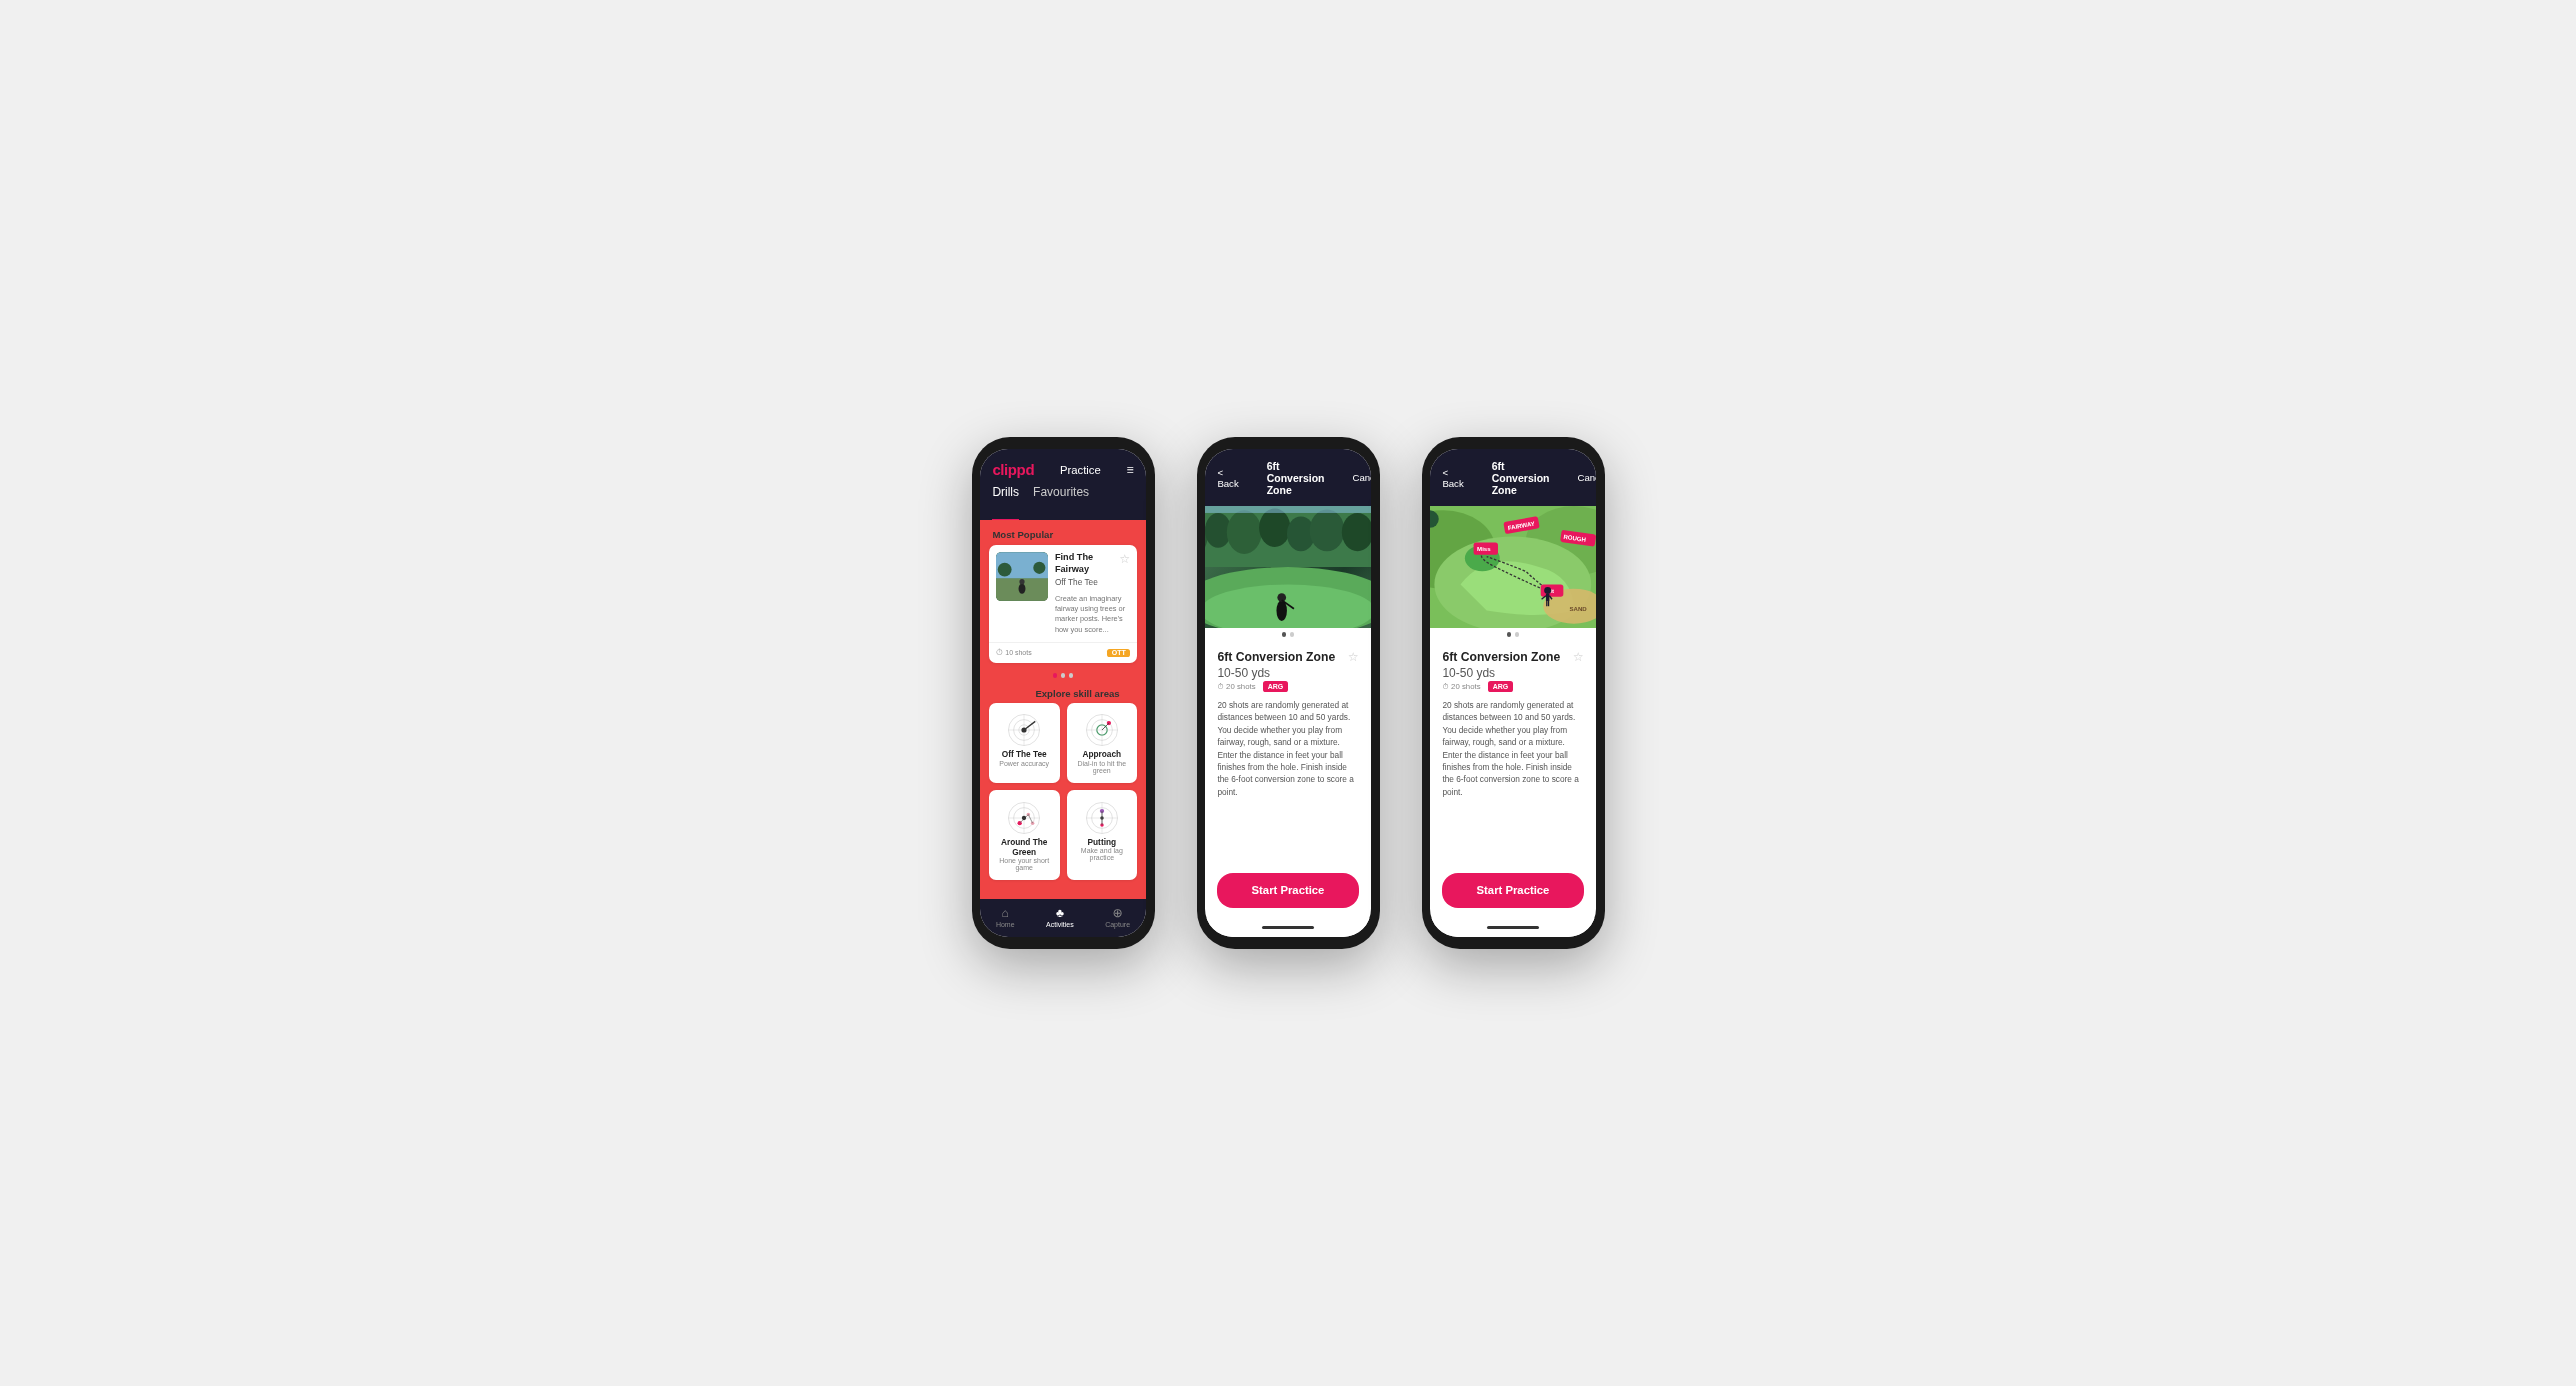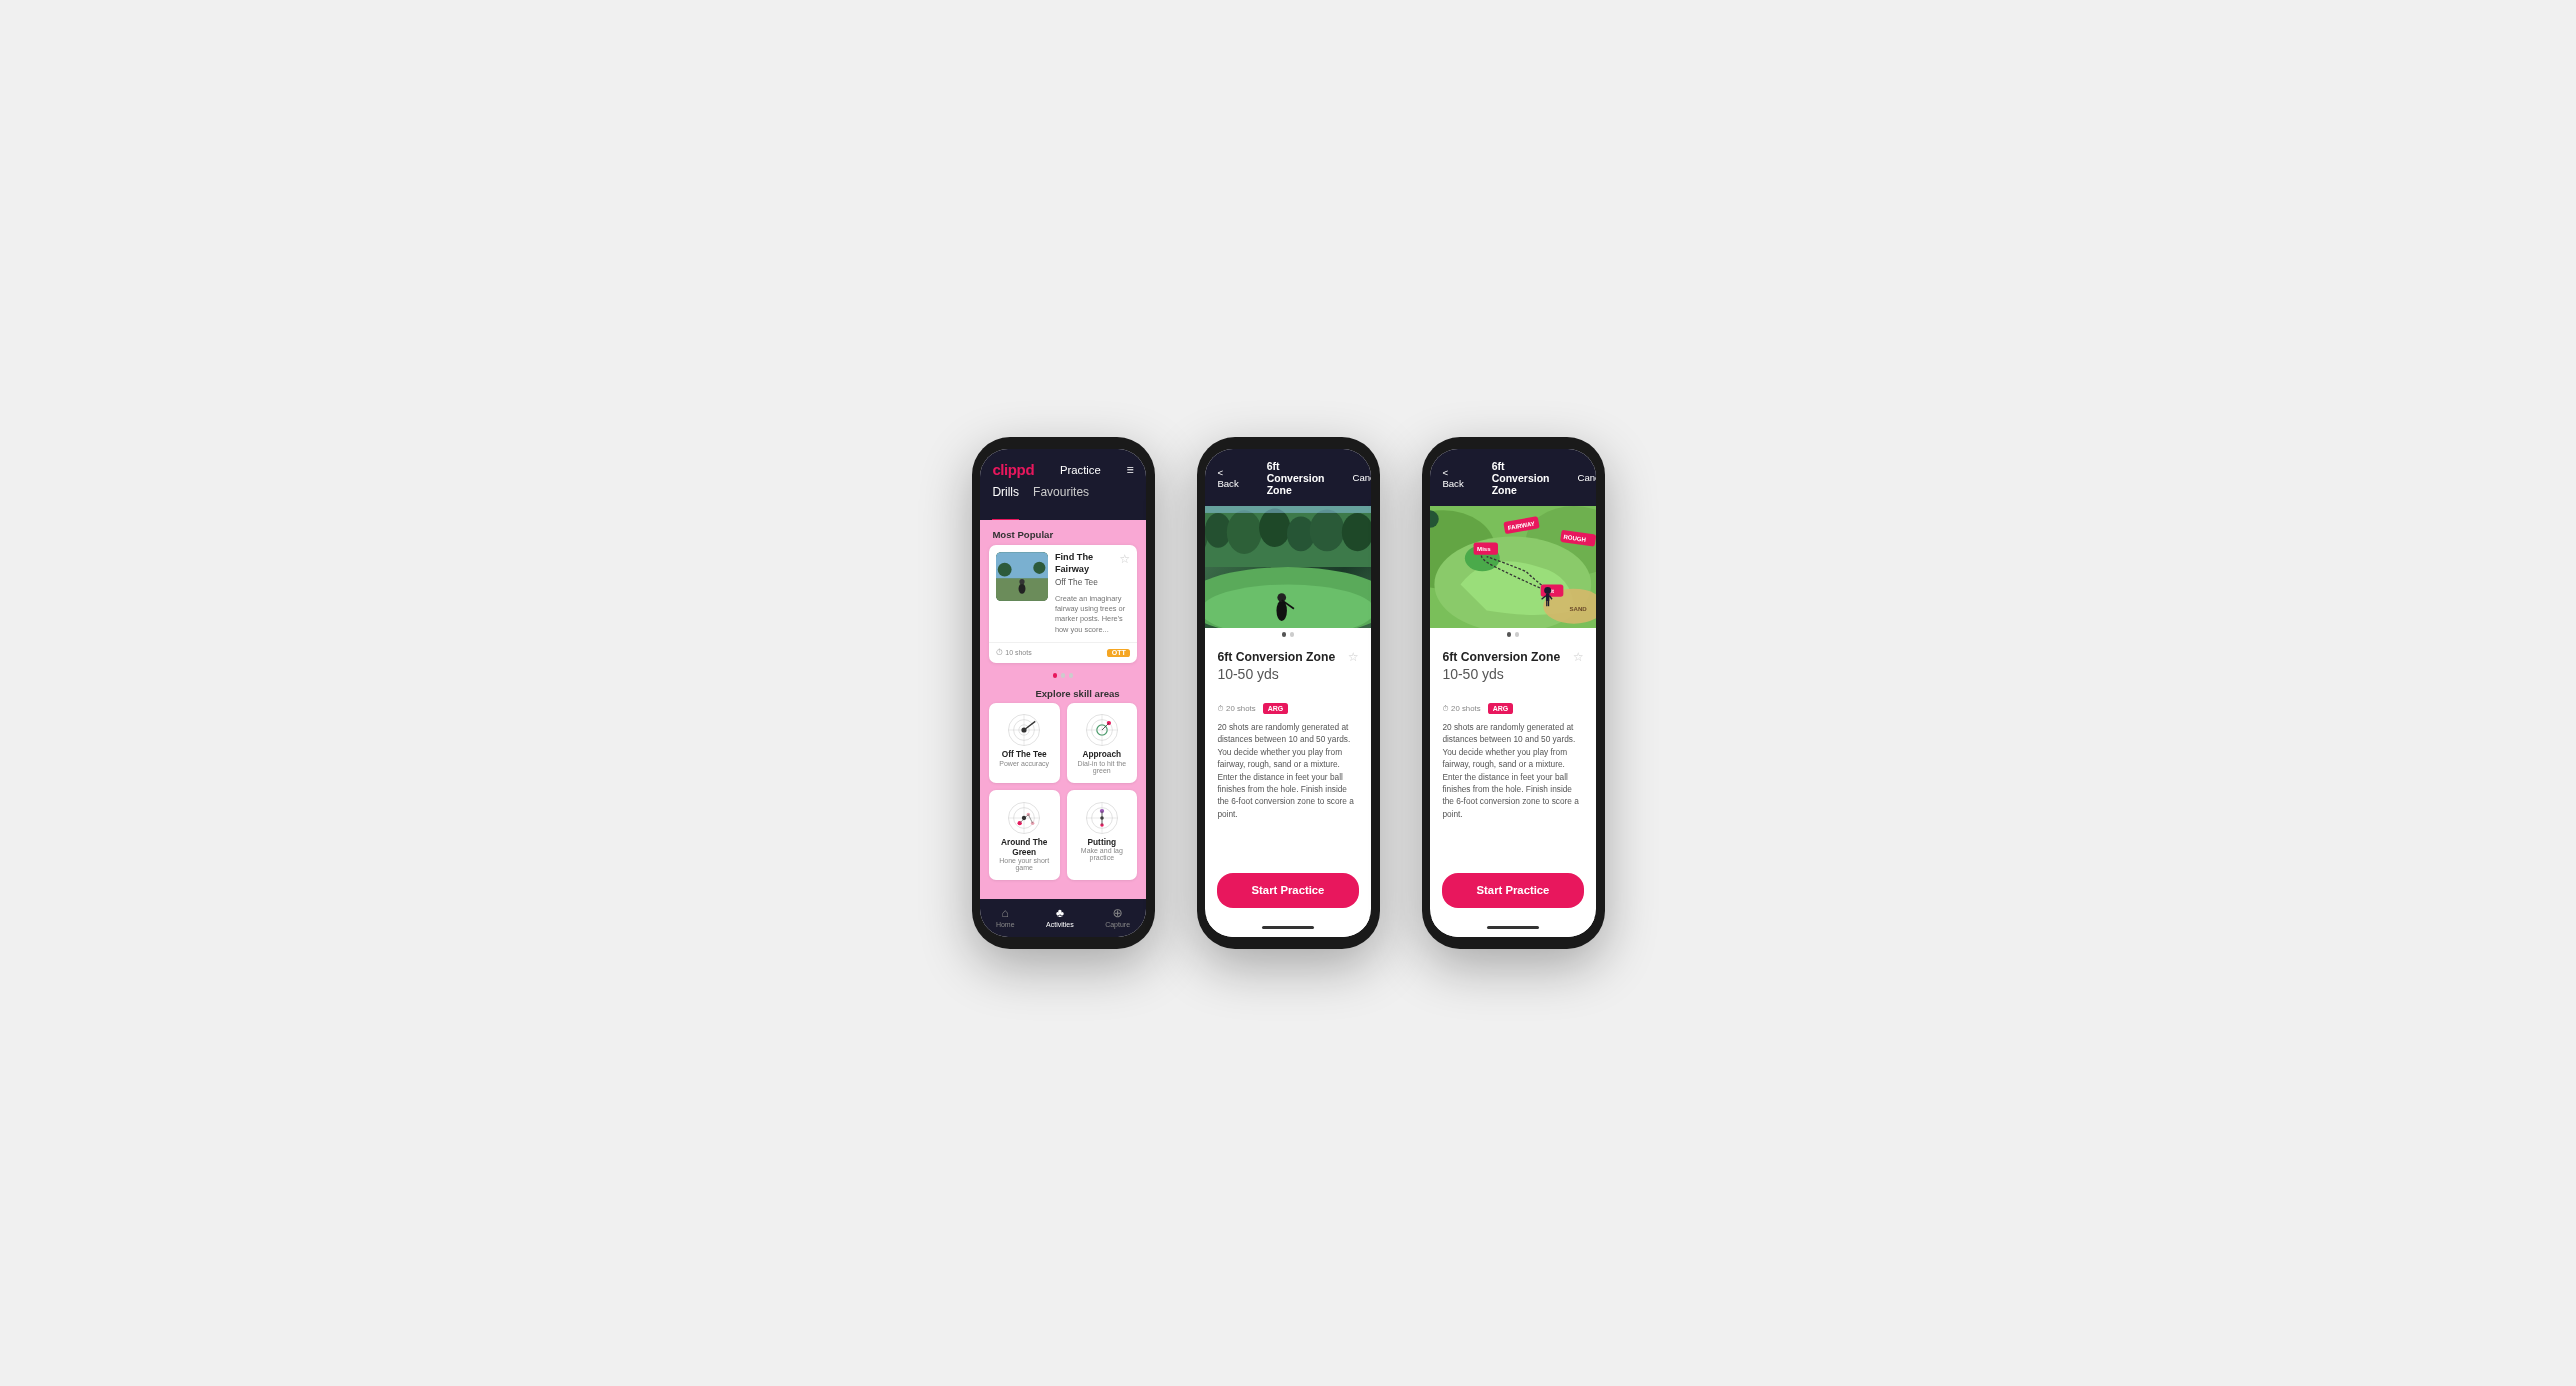--- a/index.html
+++ b/index.html
@@ -71,21 +71,21 @@
       font-size: 12px;
       padding-bottom: 20px;
       margin-right: 14px;
       cursor: pointer;
     }
     .p1-tab.active {
       color: #fff;
       border-bottom: 1.7px solid #e8175d;
     }
     .p1-content {
-      background: #f9a8d4;
+      background: #ef4444;
       flex: 1;
       overflow: hidden;
     }
     .p1-section-title {
       padding: 8.7px 12.2px 5.2px;
       font-size: 9.6px;
       font-weight: 600;
       color: #333;
     }
     .p1-card {
@@ -290,23 +290,23 @@
       justify-content: space-between;
       align-items: flex-start;
       margin-bottom: 2.6px;
     }
     .p2-drill-title {
       font-size: 12.2px;
       font-weight: 700;
       color: #222;
     }
     .p2-drill-range {
-      font-size: 14px;
+      font-size: 12px;
       color: #555;
-      margin-bottom: 21px;
+      margin-bottom: 1px;
     }
     .p2-drill-meta {
       display: flex;
       align-items: center;
       gap: 7px;
       margin-bottom: 7px;
     }
     .p2-drill-shots {
       font-size: 7.8px;
       color: #888;

